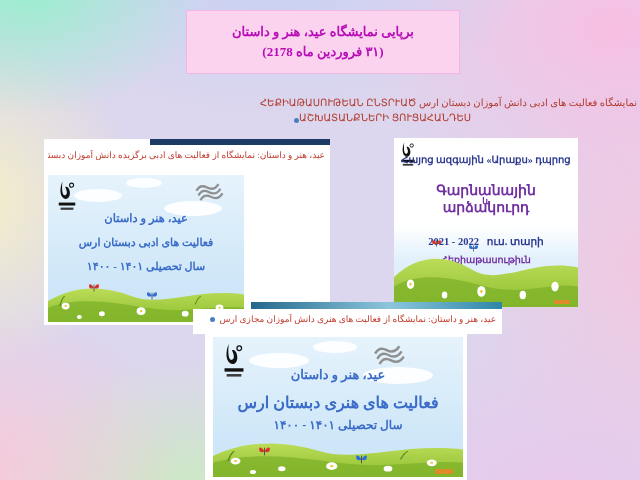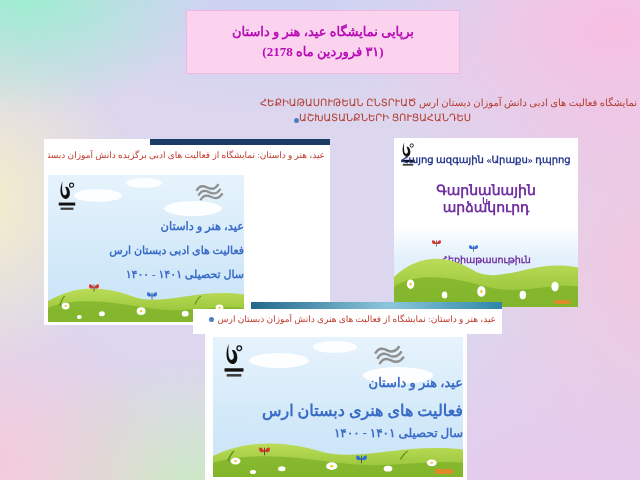--- a/index.html
+++ b/index.html
@@ -33,21 +33,21 @@
   .fragbar{position:absolute;left:251px;top:302px;width:251px;height:7px;
     background:linear-gradient(90deg,#23688c,#8cc6dc 55%,#2e86a8);}
   .fragstrip{position:absolute;left:193px;top:309px;width:309px;height:25px;background:#fff;}
   .fragstrip .caption{position:absolute;top:5px;right:6px;left:5px;}
   .panelC{position:absolute;left:205px;top:334px;width:262px;height:146px;background:#fff;}
   
   .poster{position:absolute;background:linear-gradient(#e6f3fc,#cfe7f8 70%,#cbe5f7);overflow:hidden;}
   .poster1{left:48px;top:175px;width:196px;height:147px;}
   .poster3{left:213px;top:337px;width:250px;height:140px;}
   .cloud{position:absolute;background:#fff;border-radius:50%;opacity:.9;}
-  .ptxt{position:absolute;left:0;right:0;text-align:right;color:#3a6cc8;font-weight:bold;direction:rtl;white-space:nowrap;margin-top:8px;}
+  .ptxt{position:absolute;left:0;right:0;text-align:center;color:#3a6cc8;font-weight:bold;direction:rtl;white-space:nowrap;}
   .grass{position:absolute;left:0;right:0;bottom:0;display:block;}
   .bf{position:absolute;}
   .logoL{position:absolute;}
   .logoR{position:absolute;}
   .wm{position:absolute;background:#e8872a;border-radius:1px;opacity:.9;}
   
   .card2{position:absolute;left:394px;top:138px;width:184px;height:169px;
     background:linear-gradient(#ffffff 52%,#e2f0fb 72%,#d8ecfa);overflow:hidden;}
   .c2line{position:absolute;left:0;right:0;text-align:center;}
   .c2l1{top:16px;font-size:10px;font-weight:bold;color:#2b3a8e;}
@@ -150,20 +150,21 @@
         <circle cx="17" cy="5" r="2.2" fill="none" stroke="#111" stroke-width="1.2"></circle>
         <rect x="3" y="24" width="18" height="3.2" fill="#111"></rect>
         <rect x="5" y="29.5" width="14" height="2.4" fill="#3a3a3a"></rect>
       </svg>
     </div>
     <div class="cloud" style="left:128px;top:14px;width:38px;height:9px;opacity:.55;"></div>
     <div class="c2line c2l1">Հայոց ազգային «Արաքս» դպրոց</div>
     <div class="c2line c2l2">Գարնանային արձակուրդ</div>
     <div class="c2line c2l3">և</div>
     <div class="c2line c2l4">Հեքիաթասութիւն</div>
+    <div class="c2line c2l5">2021 - 2022   ուս. տարի</div>
     <svg class="grass" width="184" height="66" viewBox="0 0 200 55" preserveAspectRatio="none">
       <defs>
         <linearGradient id="g2" x1="0" y1="0" x2="0" y2="1">
           <stop offset="0" stop-color="#bcdc58"></stop>
             <stop offset="1" stop-color="#8dbf30"></stop>
         </linearGradient>
       </defs>
       <path d="M0,30 C25,12 55,10 85,24 C115,38 150,14 200,22 L200,55 L0,55 Z" fill="url(#g2)"></path>
       <path d="M0,38 C30,24 70,32 100,38 C140,46 170,34 200,38 L200,55 L0,55 Z" fill="#7fb32a" opacity=".8"></path>
       <g fill="#fff">
@@ -189,21 +190,21 @@
           <path d="M6,5 C4,1 1,0 1,3 C1,6 4,6 6,5 C8,6 11,6 11,3 C11,0 8,1 6,5" fill="#2f6fd8"></path>
           <line x1="6" y1="1.5" x2="6" y2="8.5" stroke="#444" stroke-width="0.8"></line>
         </svg>
     </div>
     <div class="wm" style="left:160px;top:162px;width:16px;height:4px;"></div>
   </div>
 
   <div class="fragbar"></div>
   <div class="fragstrip">
     <div class="caption">
-      <span>عید، هنر و داستان: نمایشگاه از فعالیت های هنری دانش آموزان دبستان ارس</span>
+      <span>عید، هنر و داستان: نمایشگاه از فعالیت های هنری دانش آموزان مجازی ارس</span>
       <span class="dot"></span>
     </div>
   </div>
   <div class="panelC"></div>
 
   <div class="poster poster3">
     <div class="cloud" style="left:36px;top:16px;width:60px;height:15px;"></div>
     <div class="cloud" style="left:150px;top:30px;width:70px;height:17px;"></div>
     <div class="cloud" style="left:100px;top:4px;width:44px;height:12px;"></div>
     <div class="logoL" style="left:8px;top:6px;width:26px;height:40px;">

